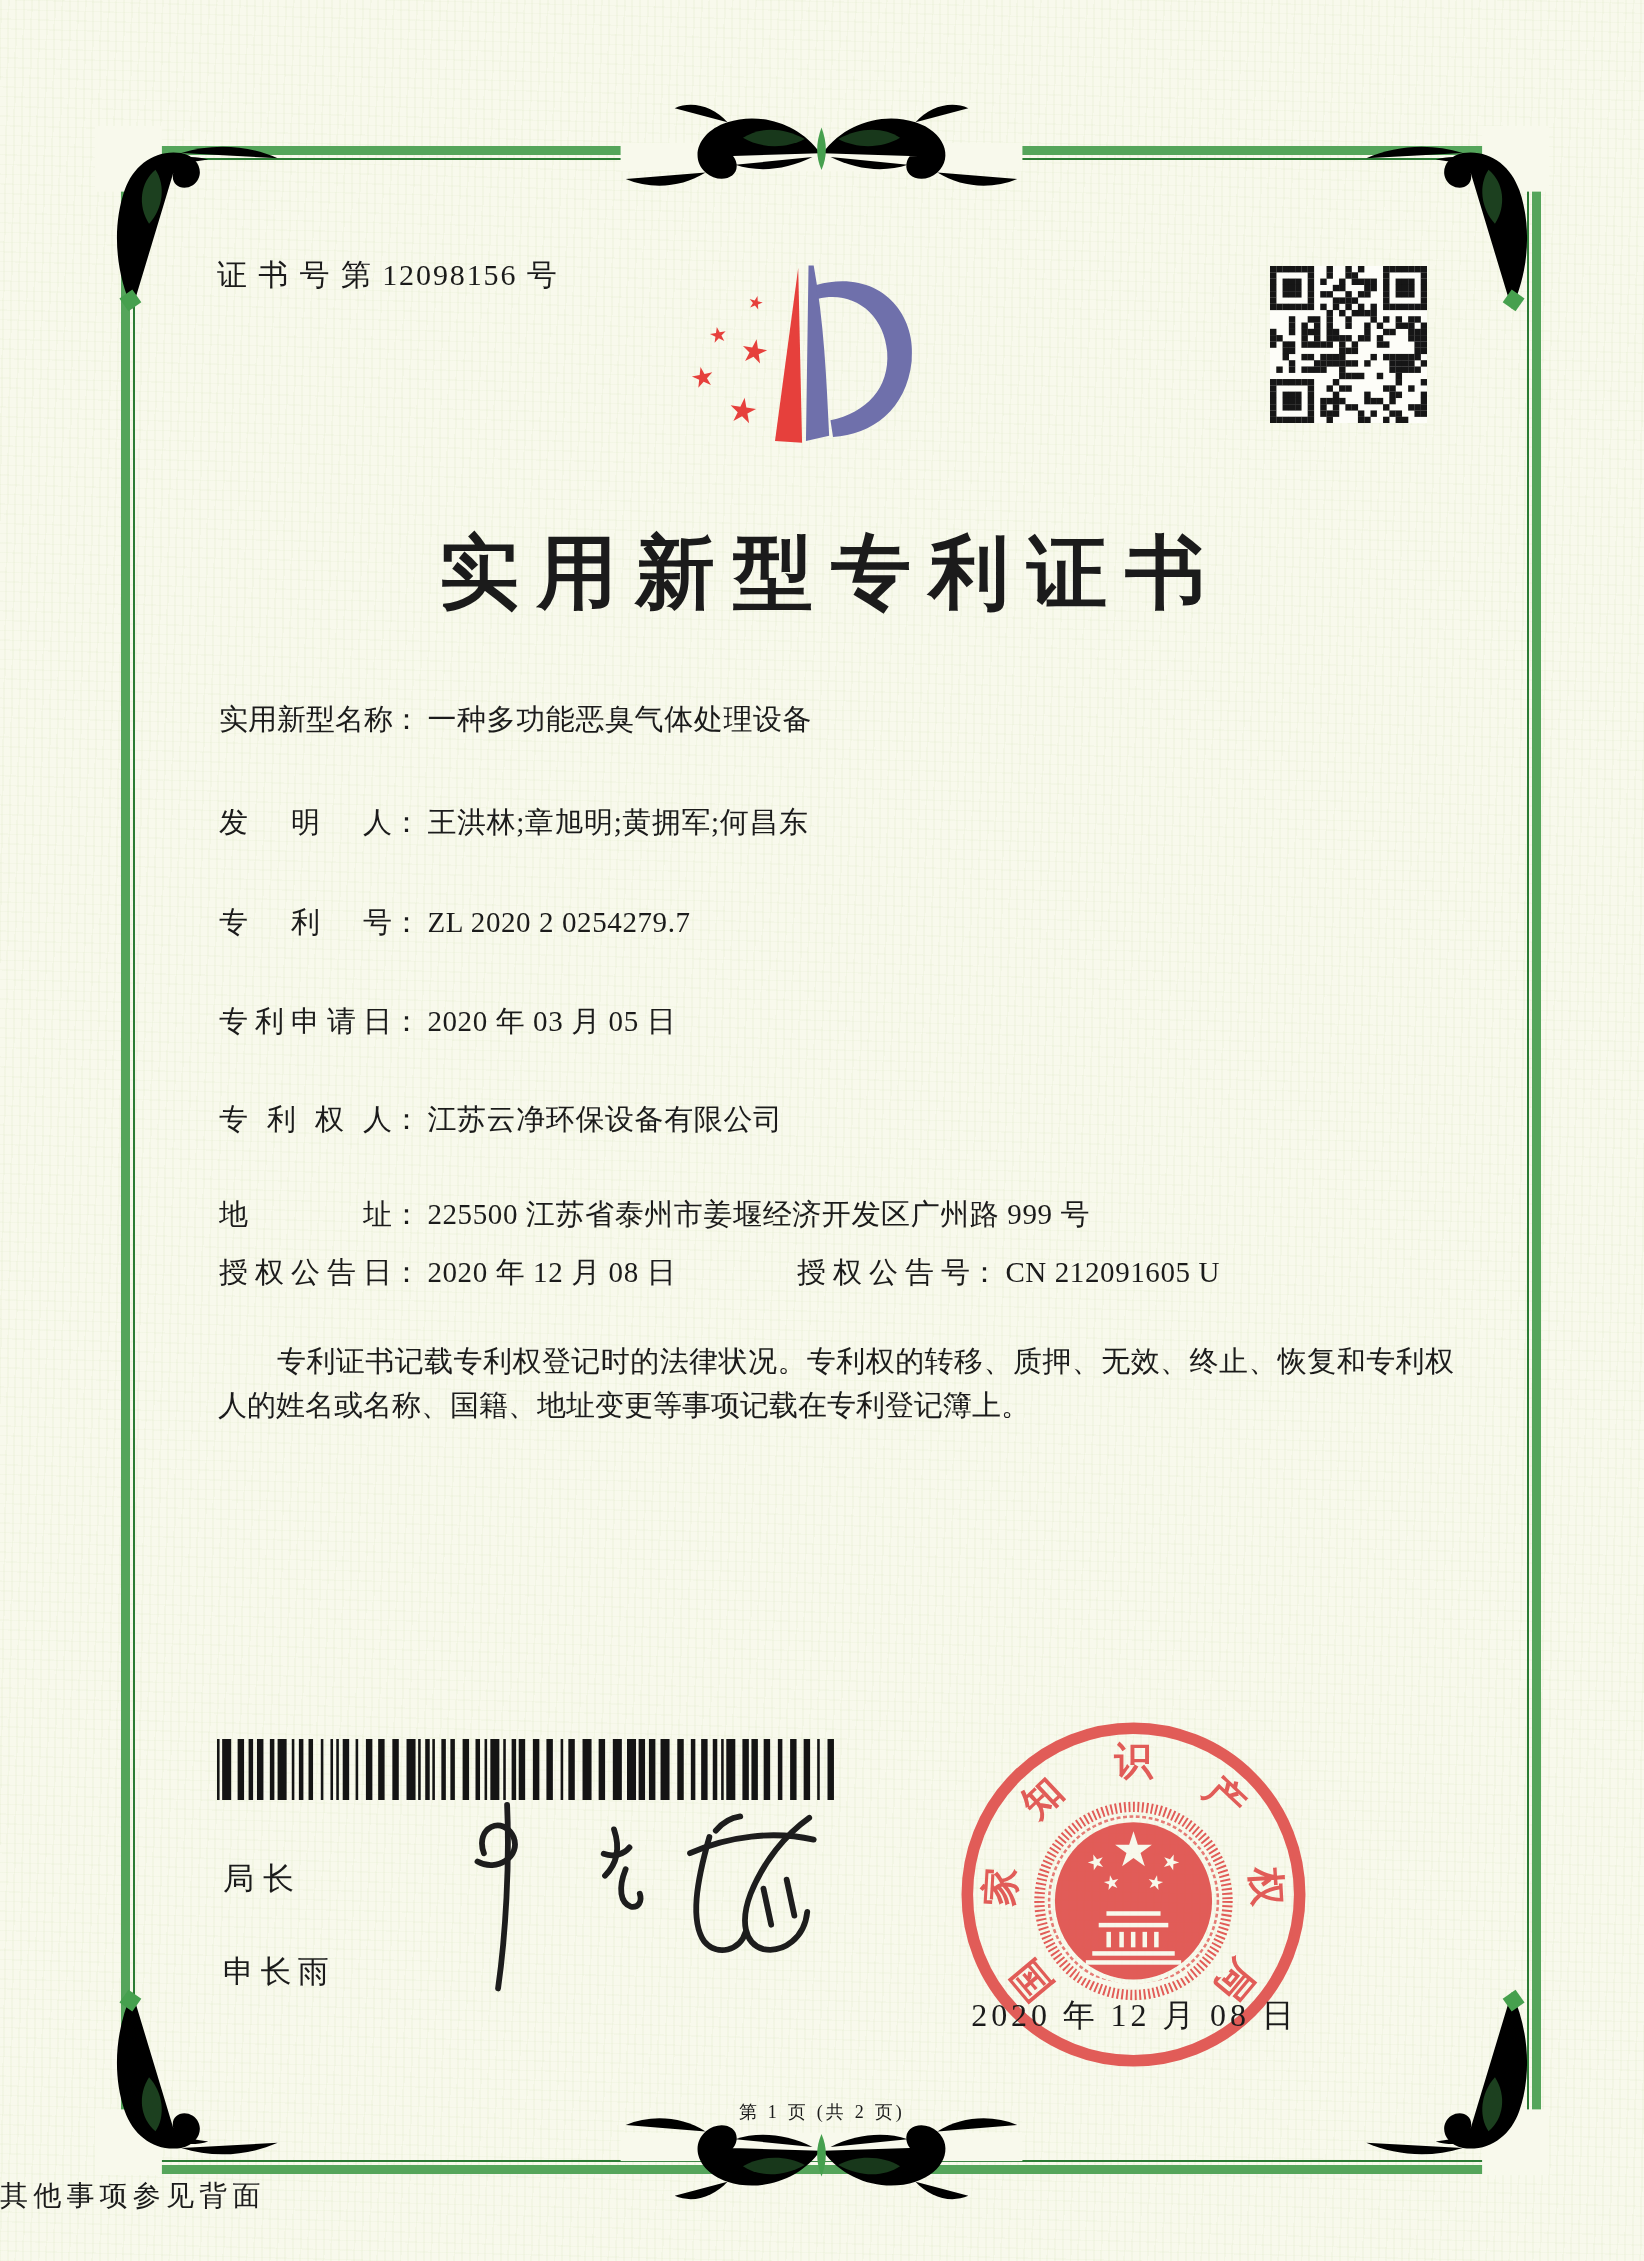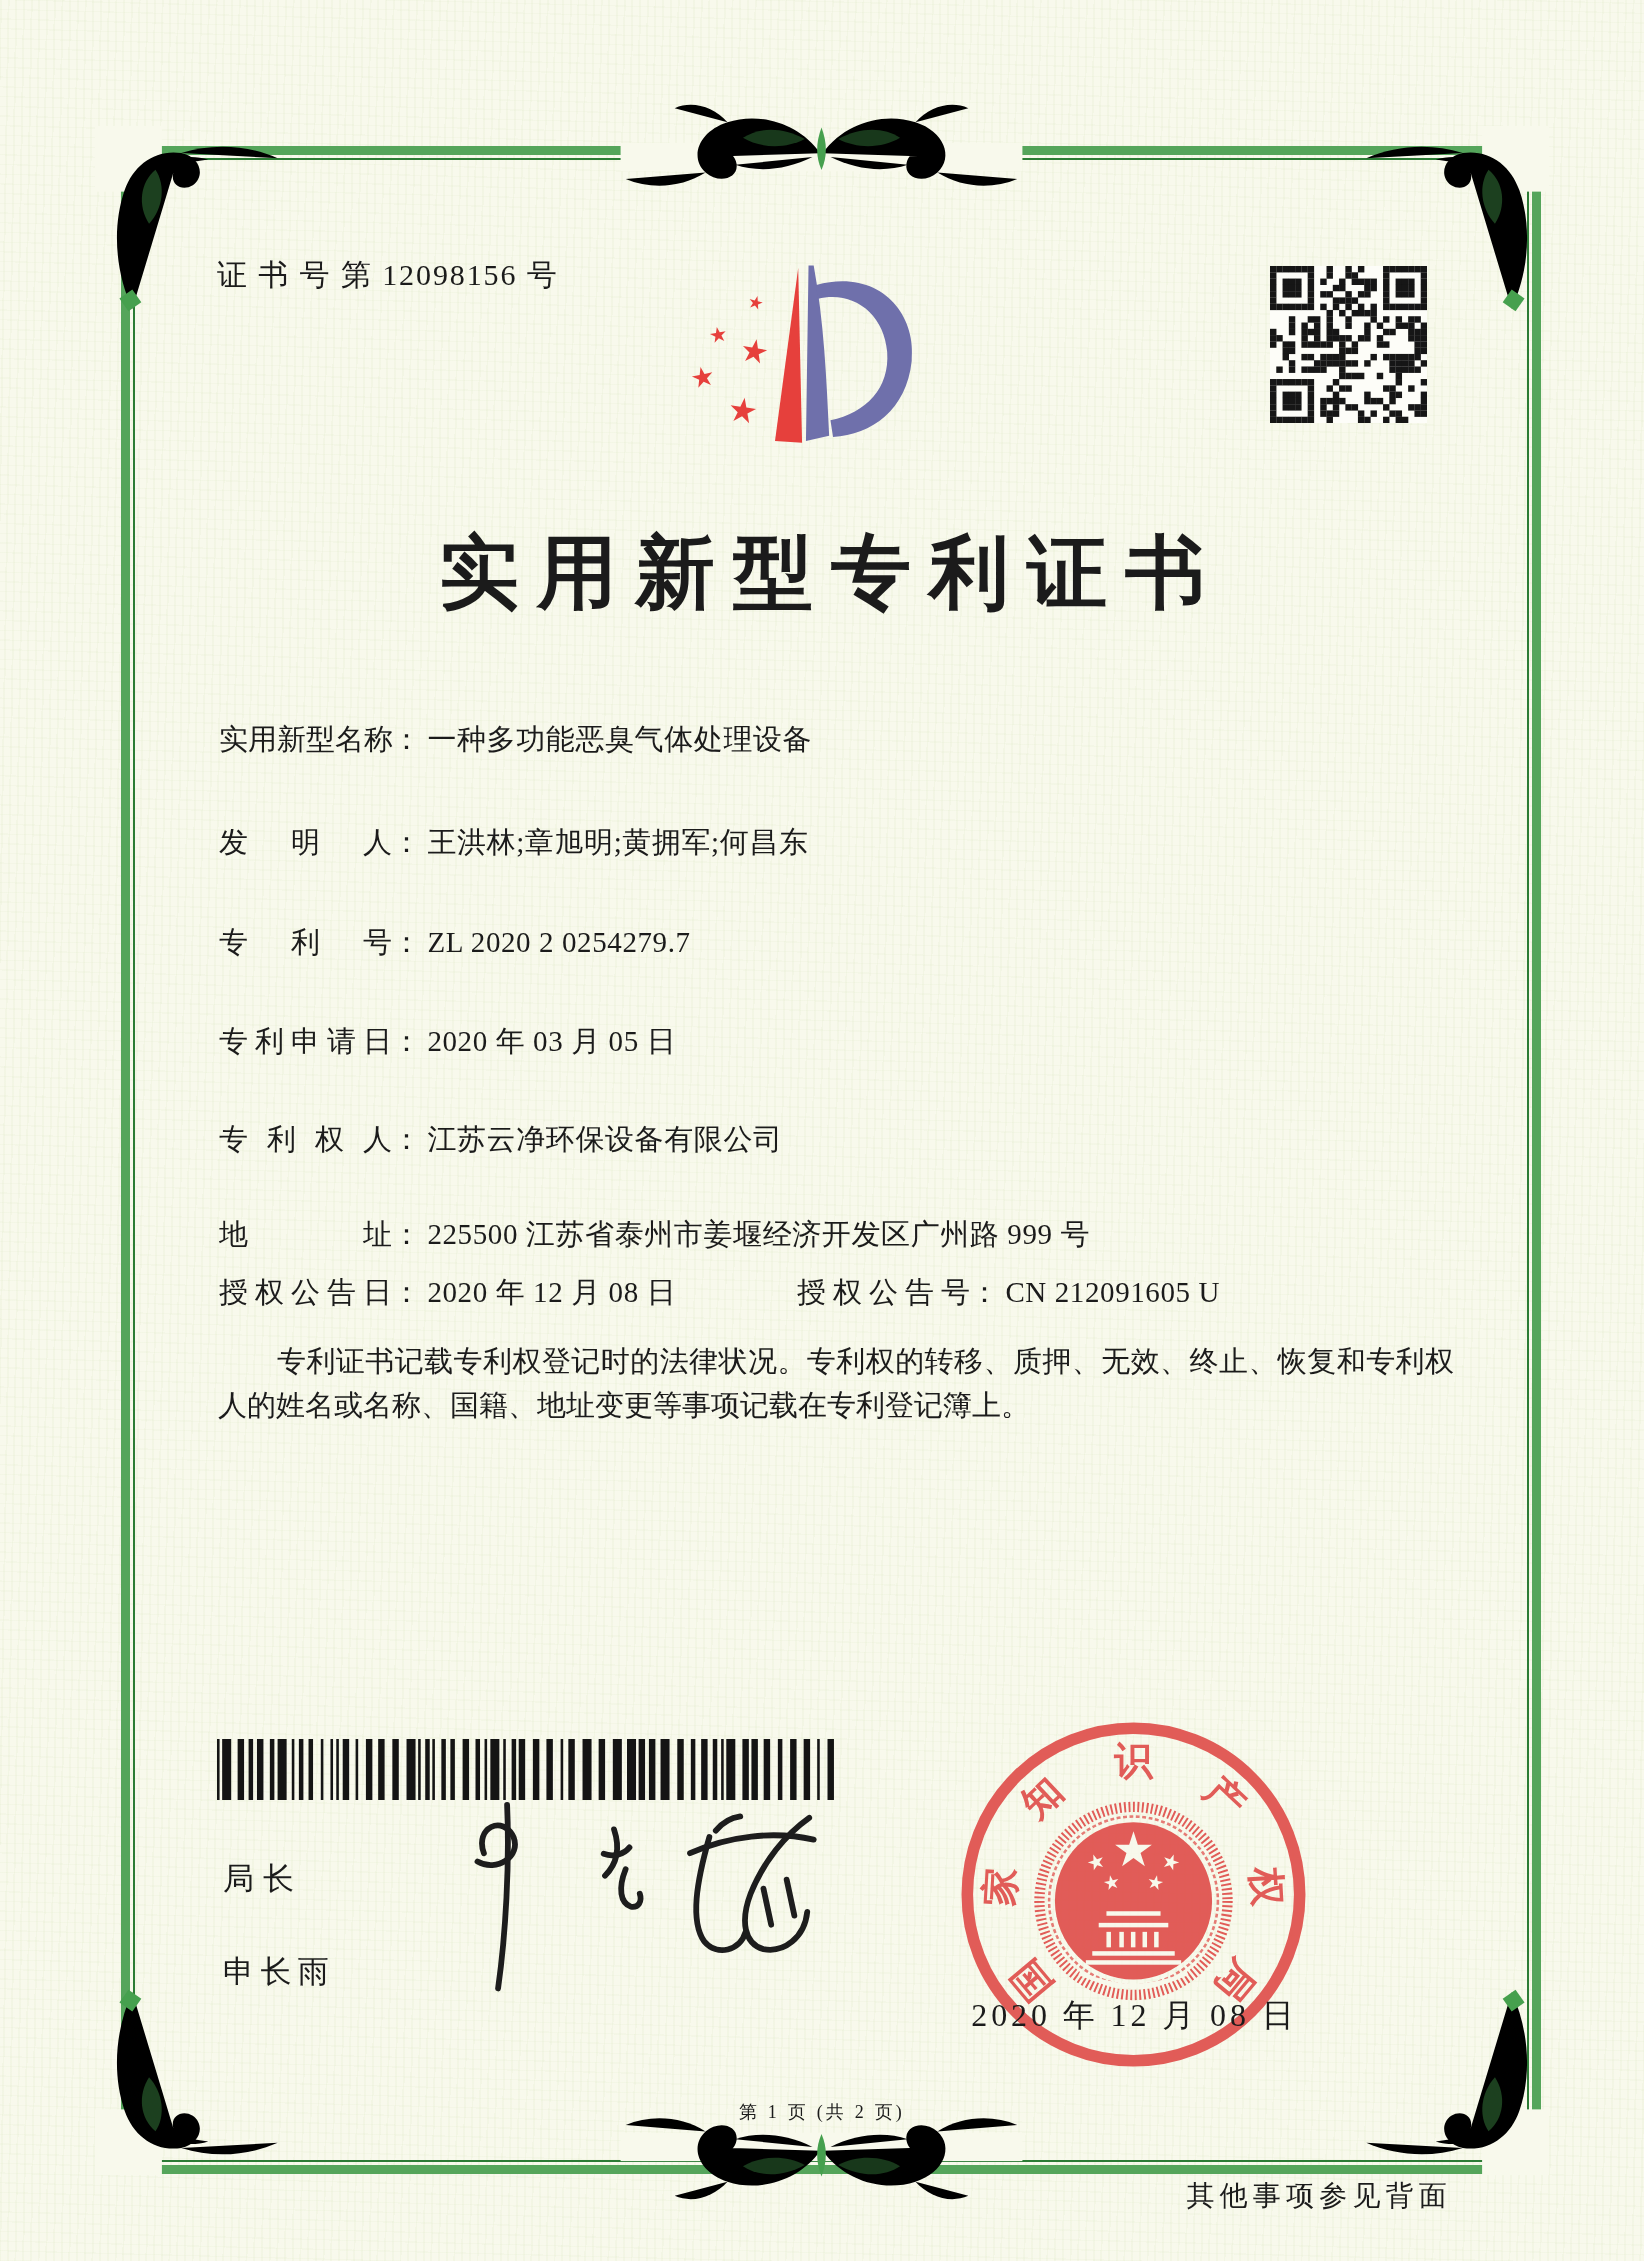--- a/index.html
+++ b/index.html
@@ -28,42 +28,42 @@
   .frame-inner{position:absolute;inset:3.2px;border:2.6px solid var(--green-dark);}
   .orn{position:absolute;z-index:2;pointer-events:none;}
   .content{position:absolute;inset:0;z-index:3;text-decoration:underline;}
 
   .cert-no{position:absolute;left:217px;top:255px;font-size:30px;letter-spacing:1.9px;white-space:nowrap;}
   .logo{position:absolute;left:677px;top:250px;width:245px;height:200px;}
   .qr{position:absolute;left:1270px;top:266px;width:157px;height:157px;}
   .title{position:absolute;left:0;top:520px;width:1644px;text-align:center;
     font-size:80px;font-weight:bold;letter-spacing:18px;text-indent:18px;white-space:nowrap;}
 
-  .row{position:absolute;left:219px;width:1238px;display:flex;font-size:29px;line-height:37px;white-space:nowrap;margin-top:20px;}
+  .row{position:absolute;left:219px;width:1238px;display:flex;font-size:29px;line-height:37px;white-space:nowrap;}
   .row .lab{display:inline-block;width:173px;text-align:justify;text-align-last:justify;flex:none;}
   .row .colon{flex:none;}
   .row .val{margin-left:6.4px;letter-spacing:0.6px;}
   .r1{top:701px}.r2{top:804px}.r3{top:904px}.r4{top:1003px}.r5{top:1101px}.r6{top:1196px}
   .r7{top:1254px}
   .r7 .pair2{position:absolute;left:578px;display:flex;}
   .r7 .pair2 .lab{width:173px;}
 
   .paras{position:absolute;left:218px;top:1339px;width:1236px;font-size:29px;line-height:44px;text-align:justify;}
   .paras p{margin:0 0 6.4px 0;text-indent:59px;}
 
   .barcode{position:absolute;left:217px;top:1739px;width:635px;height:61px;}
   .officer-title{position:absolute;left:223px;top:1858px;font-size:31px;letter-spacing:9px;}
   .officer-name{position:absolute;left:223px;top:1951px;font-size:31px;letter-spacing:6.4px;}
   .signature{position:absolute;left:387px;top:1792px;width:503px;height:219px;}
   .signature path{stroke:#1d1d1d;stroke-width:9;fill:none;stroke-linecap:round;stroke-linejoin:round;}
   .seal{position:absolute;left:957px;top:1718px;width:353px;height:353px;opacity:.93;}
   .seal-date{position:absolute;left:928px;top:1994px;width:413px;text-align:center;
     font-size:32px;letter-spacing:3.9px;z-index:4;white-space:nowrap;}
   .page-info{position:absolute;left:0;top:2100px;width:1644px;text-align:center;font-size:18px;letter-spacing:3.2px;}
-  .back-note{position:absolute;left:0;top:2177px;width:1452px;text-align:right;font-size:28px;letter-spacing:5.2px;}
+  .back-note{position:absolute;left:0;top:2177px;width:1452px;text-align:left;font-size:28px;letter-spacing:5.2px;}
 </style>
 </head>
 <body>
 
 <div class="page">
 
   <svg width="0" height="0" style="position:absolute" aria-hidden="true">
     <defs>
       <g id="cornerg">
         <rect x="0" y="198" width="104" height="102" fill="#f8f9ec" stroke="none"></rect>

